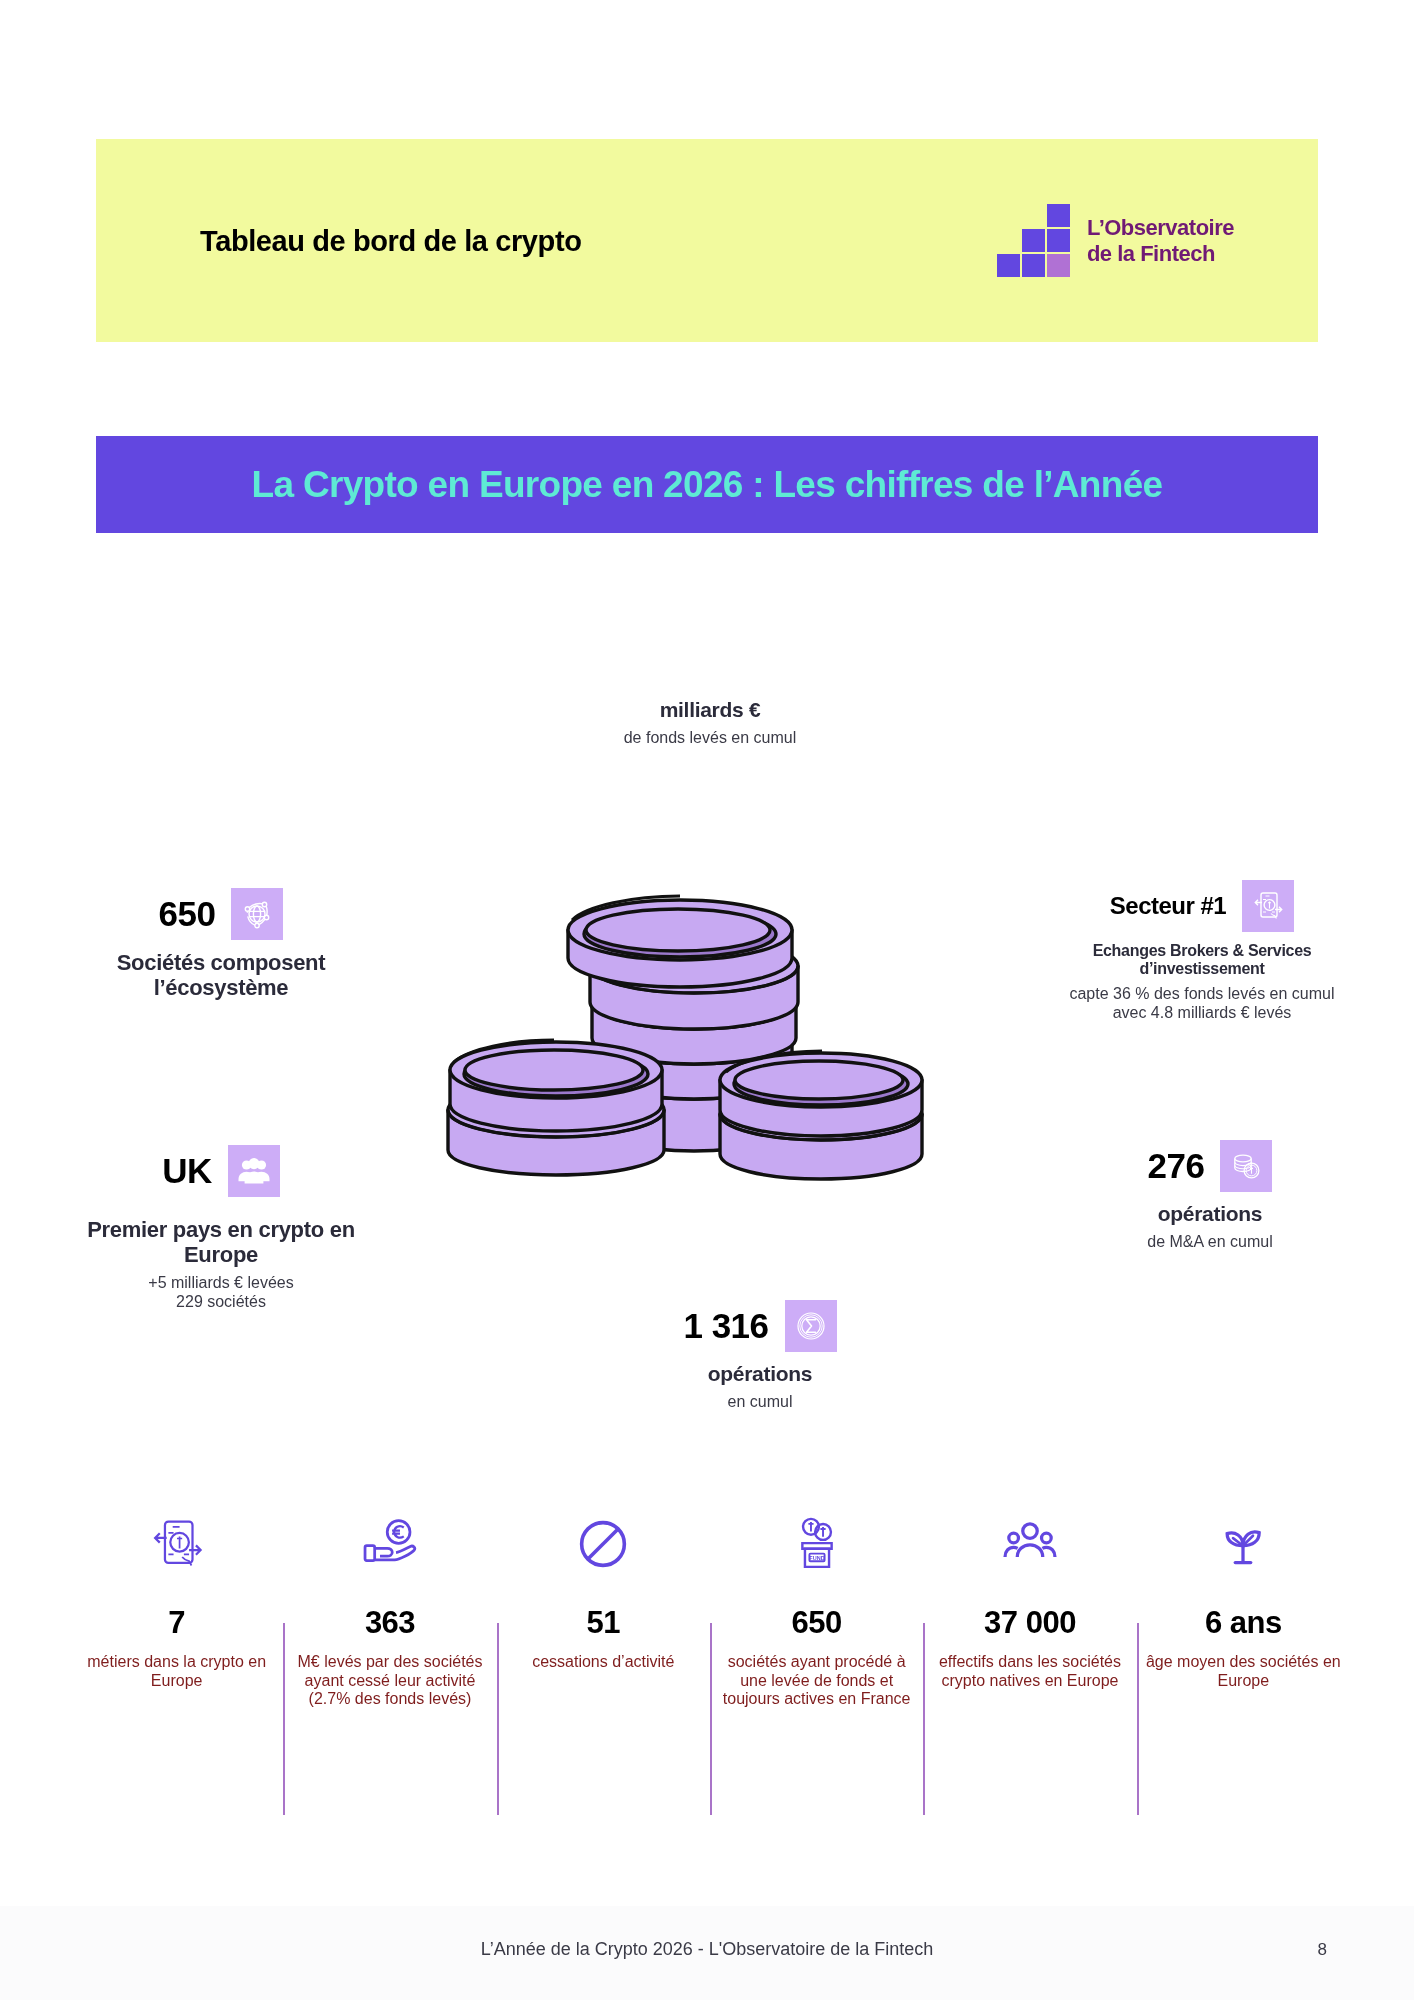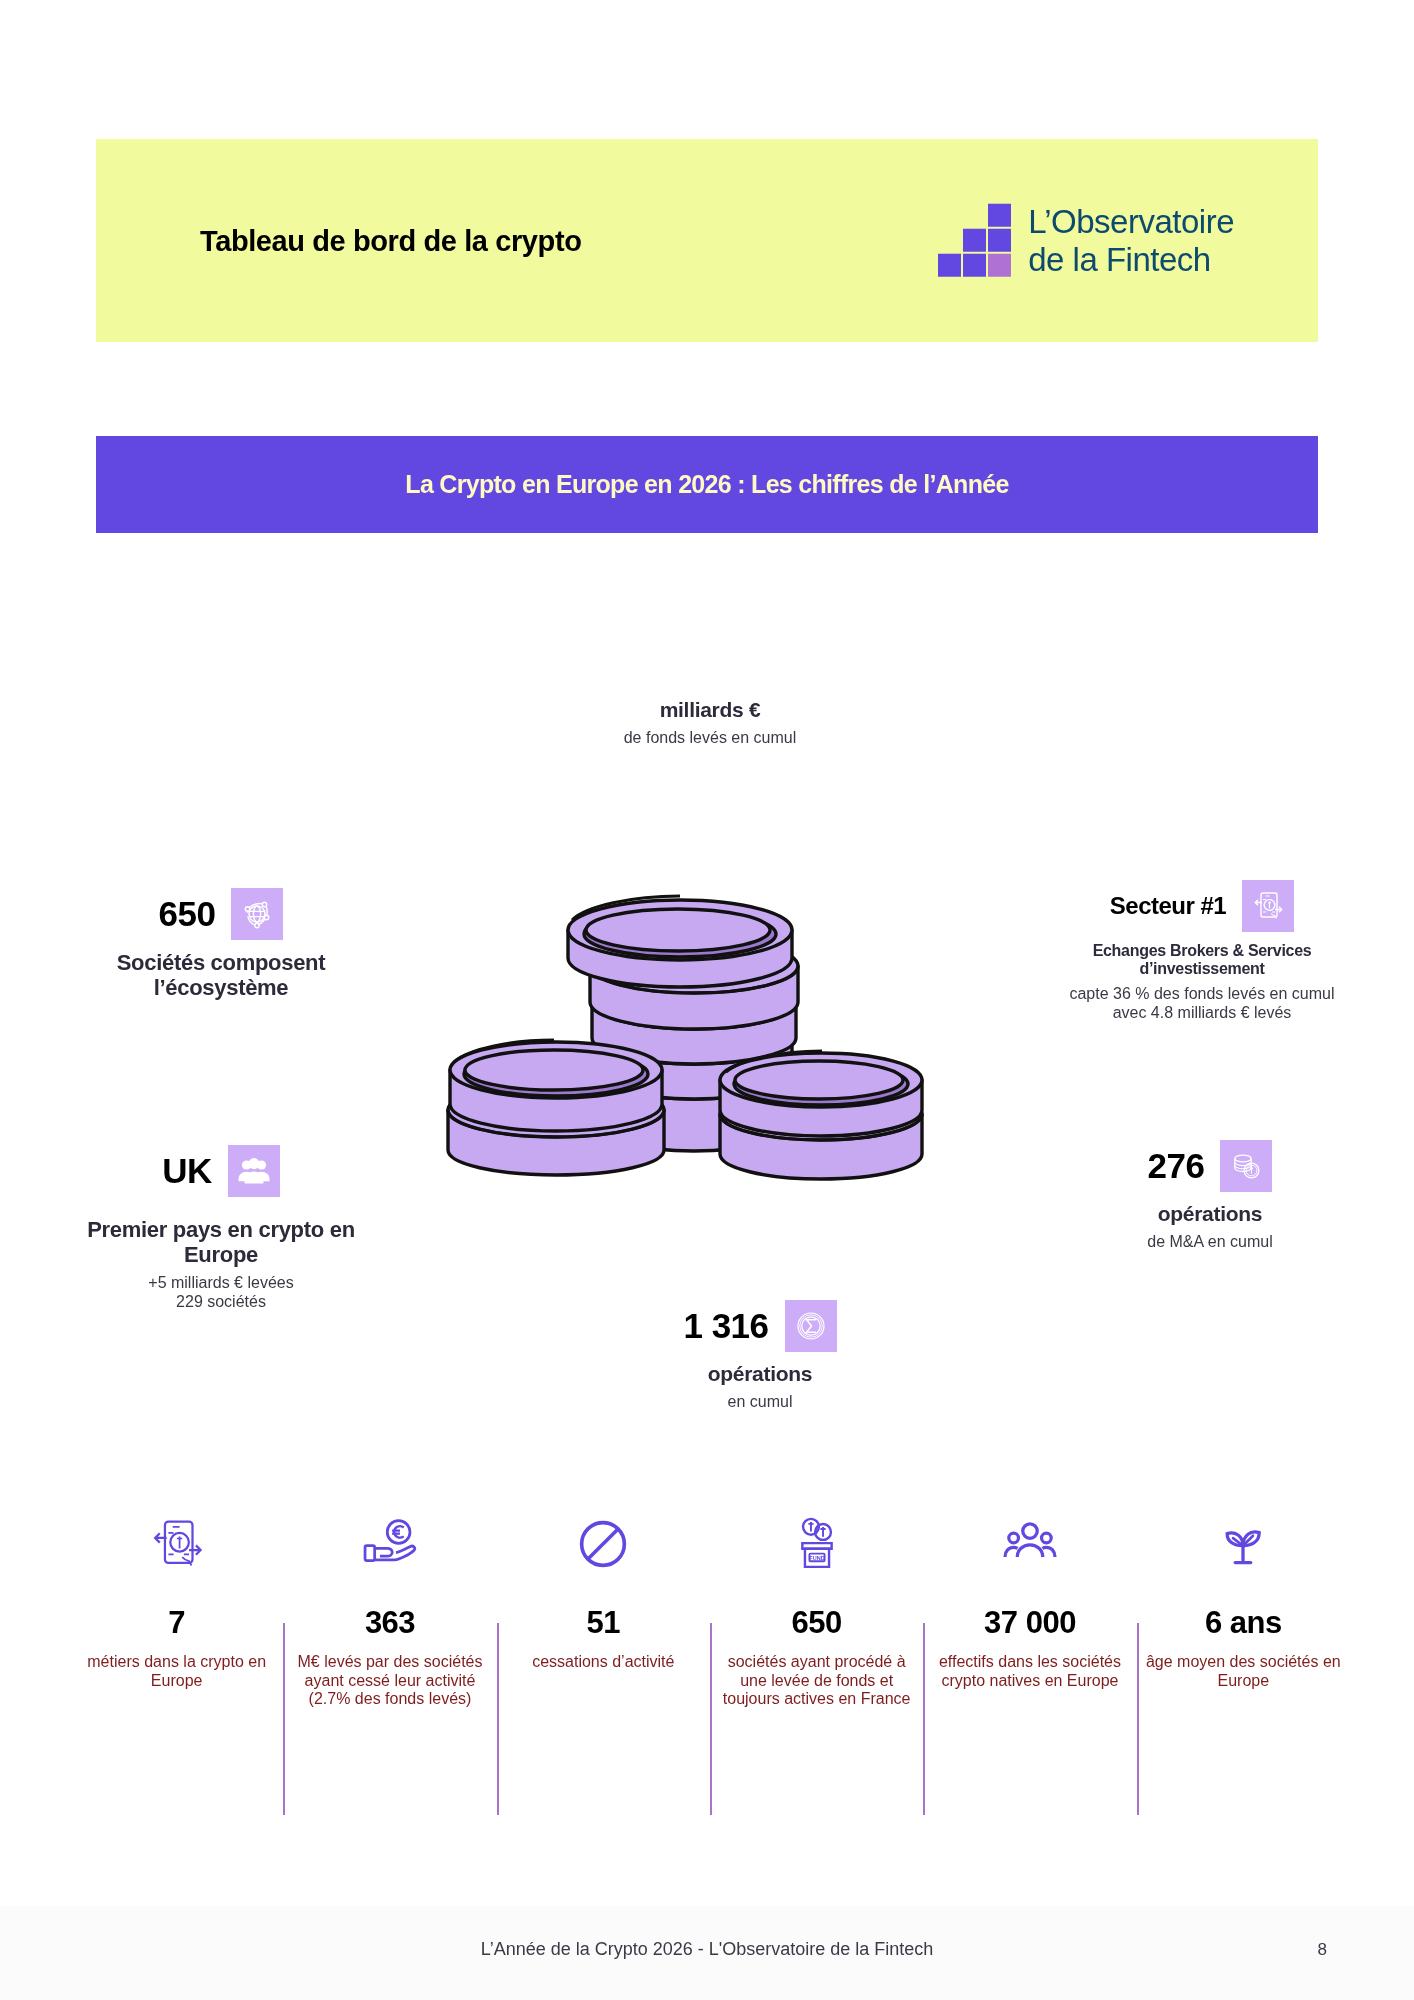--- a/index.html
+++ b/index.html
@@ -60,43 +60,43 @@
     width: 23px;
     height: 23px;
   }
   .bm1 { left: 0px;  top: 49px; background: #6247e0; }
   .bm2 { left: 25px; top: 49px; background: #6247e0; }
   .bm3 { left: 50px; top: 49px; background: #b071d4; }
   .bm4 { left: 25px; top: 24px; background: #6247e0; }
   .bm5 { left: 50px; top: 24px; background: #6247e0; }
   .bm6 { left: 50px; top: -1px; background: #6247e0; }
   .brand-text {
-    font-size: 33px;
-    font-weight: 400;
+    font-size: 22px;
+    font-weight: 700;
     line-height: 1.16;
-    color: #0c4a6e;
+    color: #701a75;
     letter-spacing: -0.5px;
     white-space: nowrap;
   }
 
   
   .purple-banner {
     position: absolute;
     left: 96px;
     top: 436px;
     width: 1222px;
     height: 97px;
     background: #6247e0;
     display: flex;
     align-items: center;
     justify-content: center;
   }
   .purple-banner-text {
-    color: #fef9c3;
-    font-size: 25px;
+    color: #5eead4;
+    font-size: 37px;
     font-weight: 700;
     letter-spacing: -0.7px;
     white-space: nowrap;
   }
 
   
   .stat {
     position: absolute;
     text-align: center;
   }

